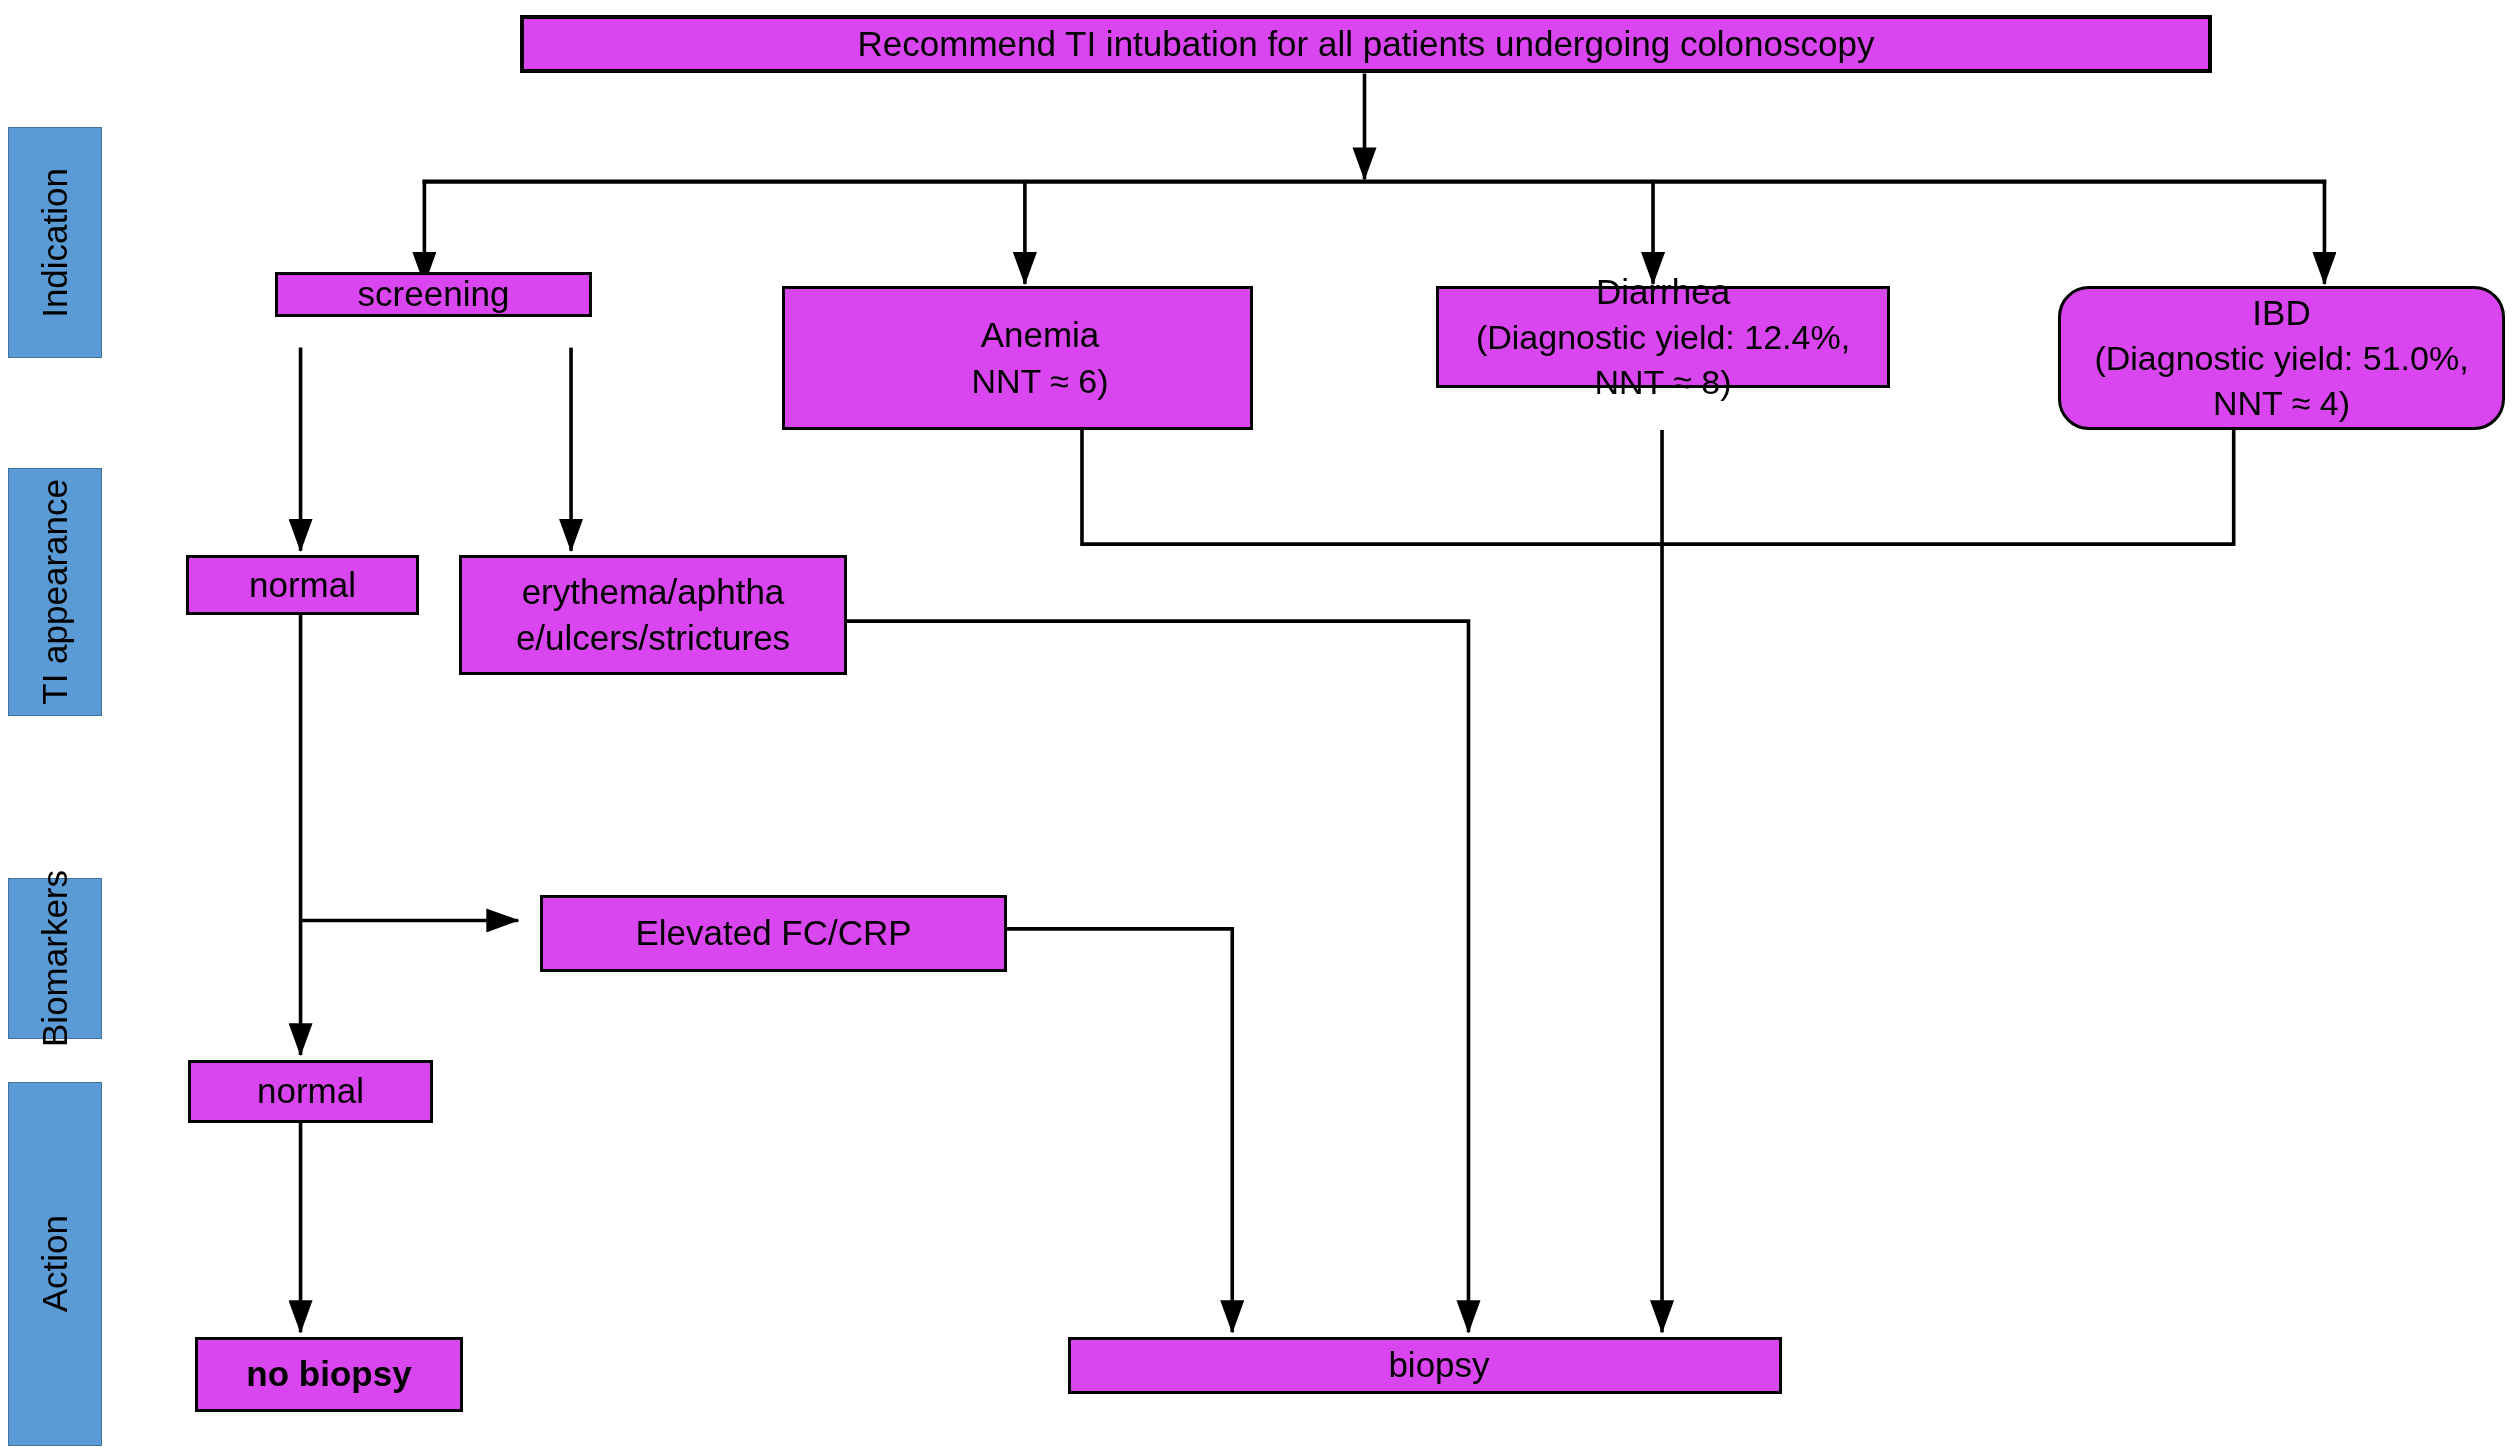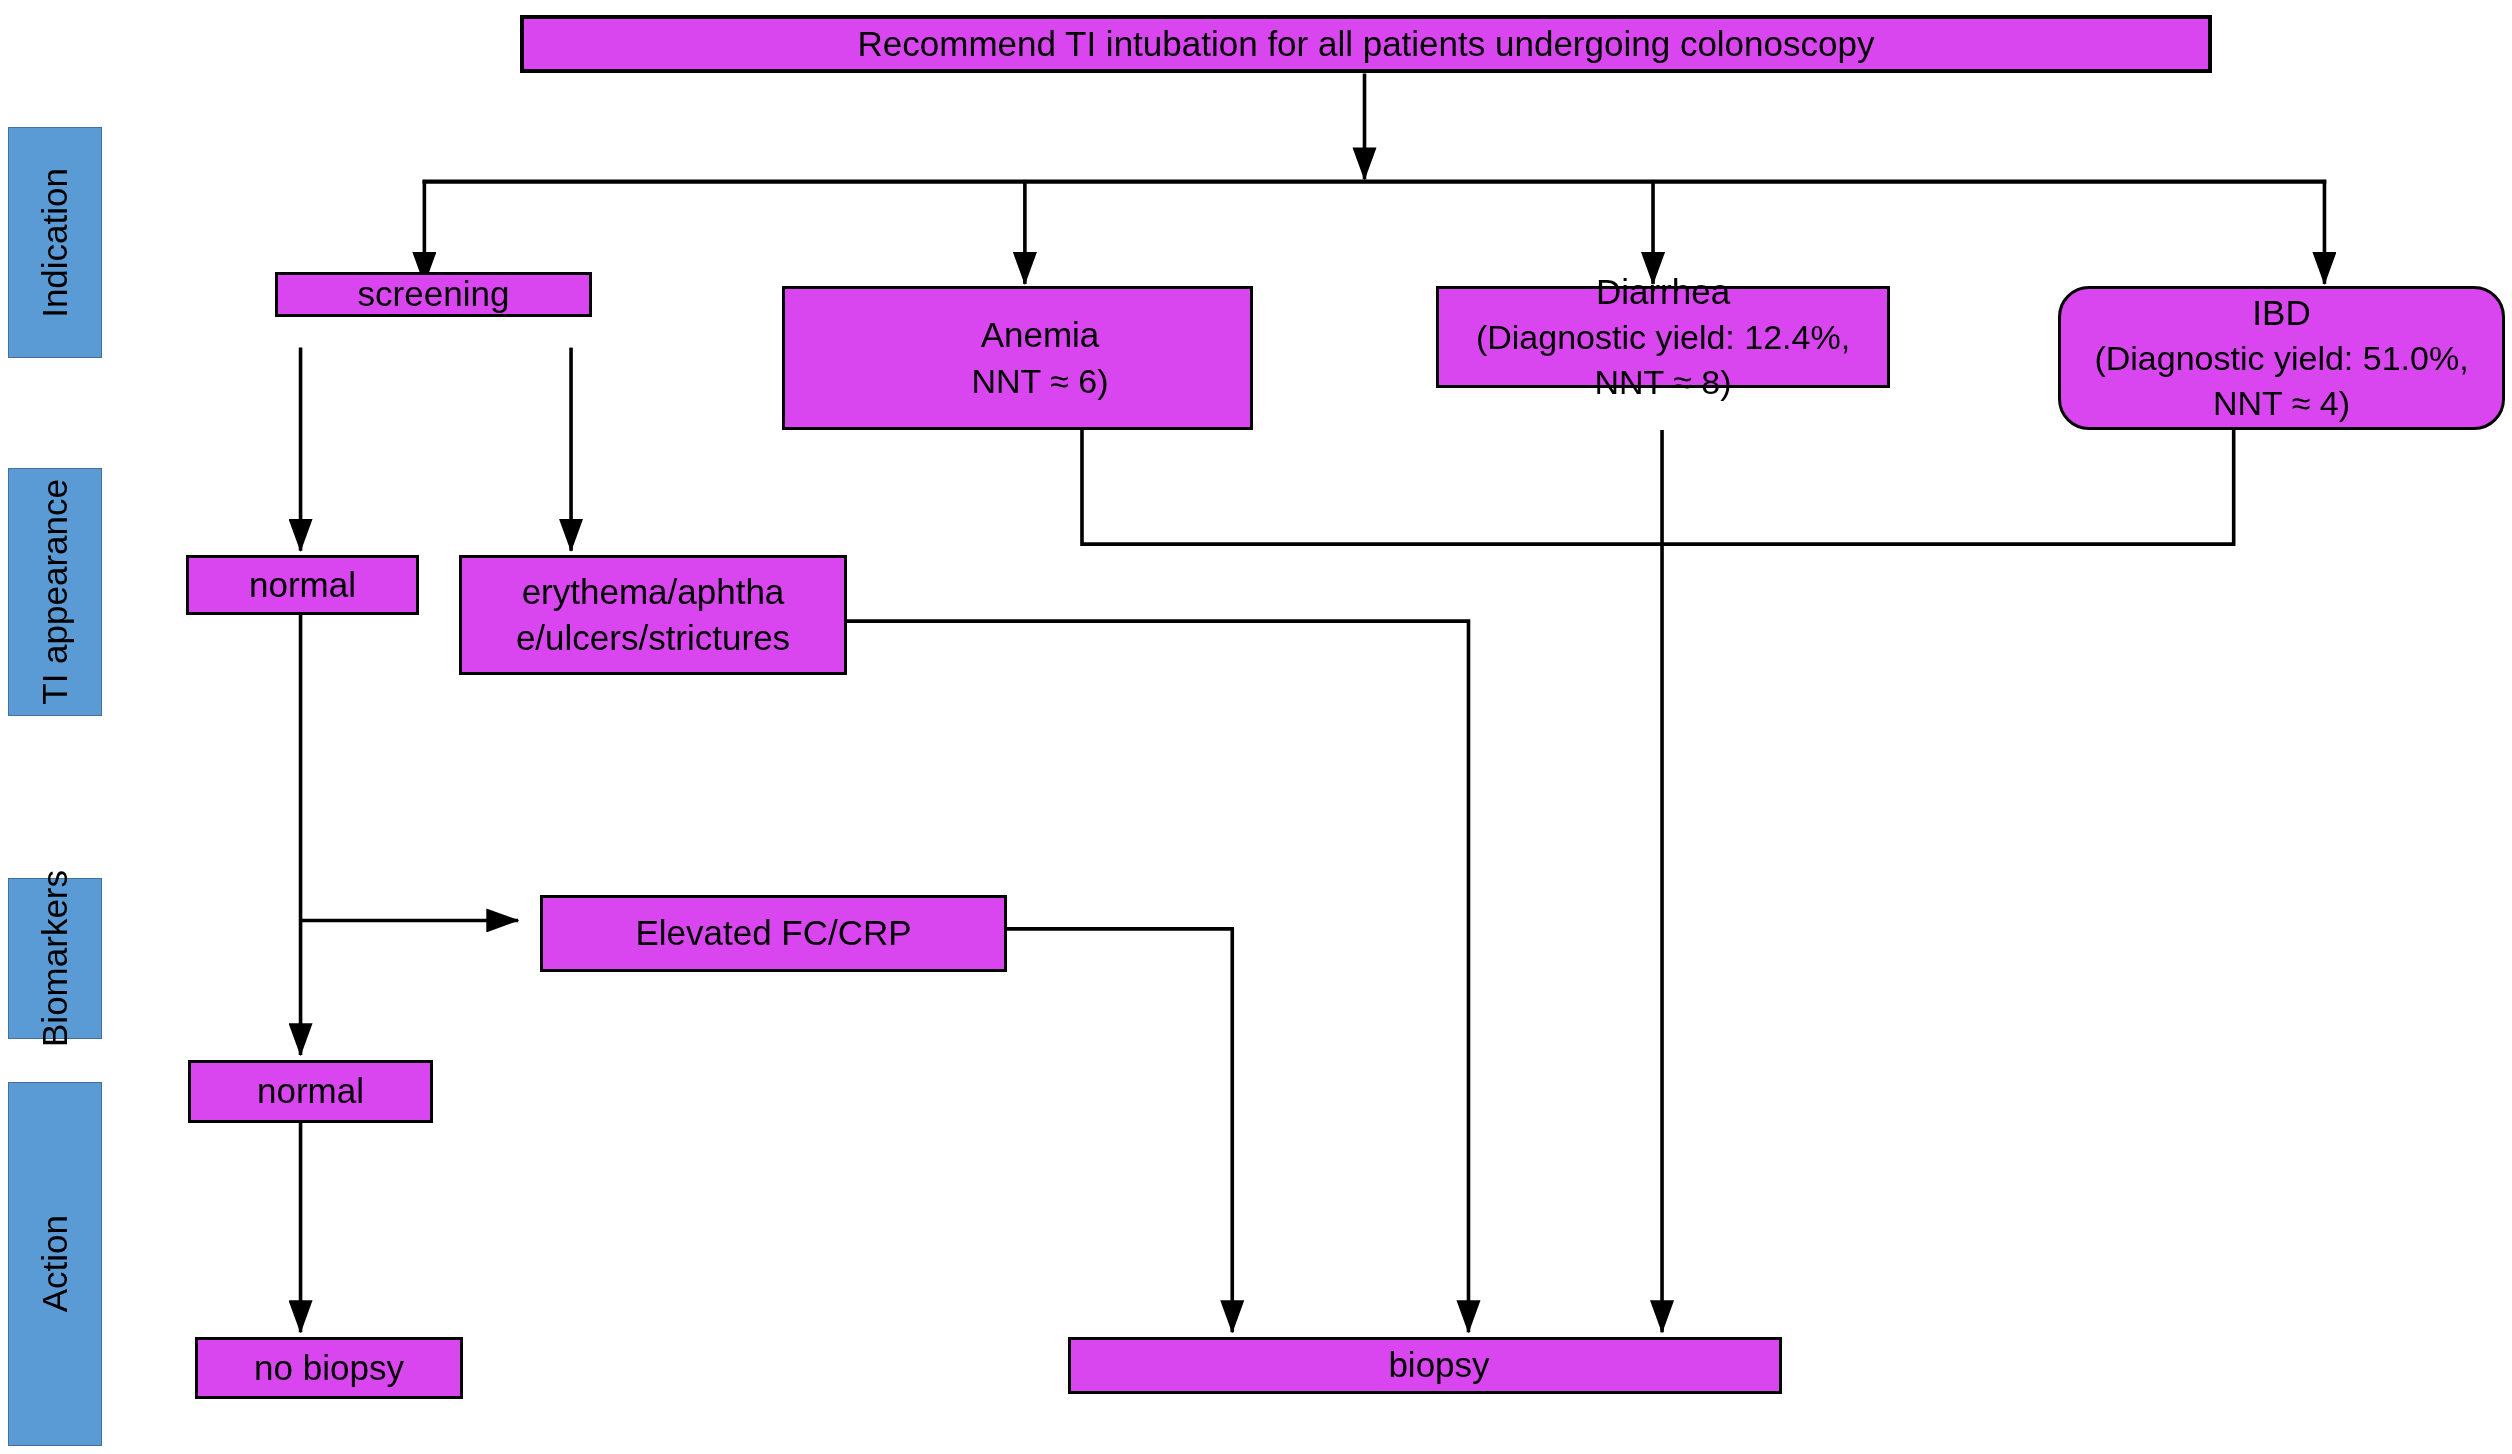--- a/index.html
+++ b/index.html
@@ -121,21 +121,21 @@
   </div>
 
   <div class="node" style="left:532px;top:895px;width:467px;height:77px;margin-left:8px;">
     <div class="title">Elevated FC/CRP</div>
   </div>
 
   <div class="node" style="left:188px;top:1060px;width:245px;height:63px;">
     <div class="title">normal</div>
   </div>
 
-  <div class="node" style="left:195px;top:1337px;width:268px;height:62px;">
+  <div class="node" style="left:195px;top:1337px;width:268px;height:75px;font-weight:bold;">
     <div class="title">no biopsy</div>
   </div>
 
   <div class="node" style="left:1068px;top:1337px;width:714px;height:57px;padding-left:28px;">
     <div class="title">biopsy</div>
   </div>
 
 </div>
 
 

